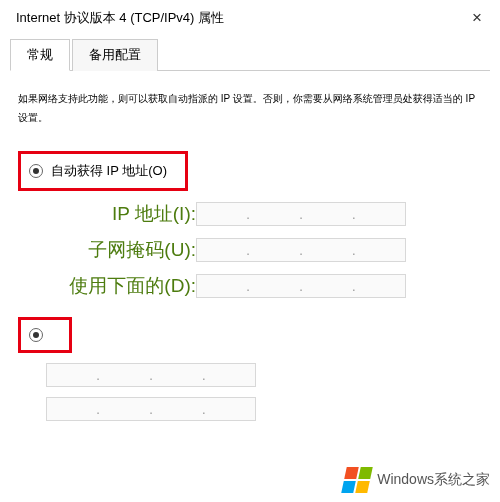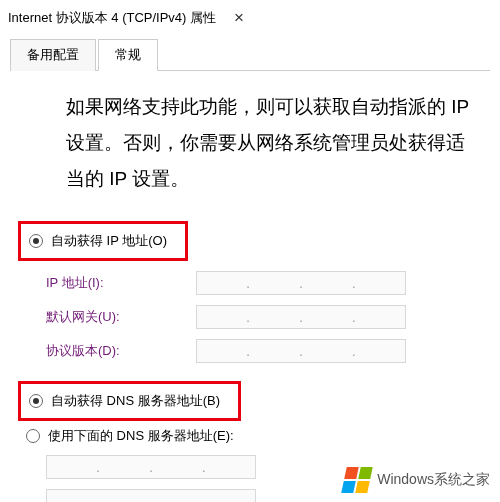--- a/index.html
+++ b/index.html
@@ -1,30 +1,30 @@
 <!DOCTYPE html>
 <html><head>
   <meta charset="utf-8">
   <style>
     * { box-sizing: border-box; margin: 0; padding: 0; }
     body { font-family: "Microsoft YaHei", "Segoe UI", Tahoma, sans-serif; font-size: 13px; background: #fff; width: 500px; height: 502px; overflow: hidden; position: relative; }
-    .titlebar { display: flex; justify-content: flex-start; align-items: center; padding: 6px 0 6px 8px; font-size: 13px; }
+    .titlebar { display: flex; justify-content: space-between; align-items: center; padding: 6px 0 6px 16px; font-size: 13px; }
     .titlebar .close { width: 46px; text-align: center; font-size: 17px; font-family: Arial; color: #333; padding: 2px 0; }
     .content { padding: 2px 10px 0 10px; }
     .tabs { display: flex; border-bottom: 1px solid #ccc; position: relative; }
     .tab { padding: 6px 16px 6px 16px; font-size: 13px; background: #f7f7f7; border: 1px solid #ccc; border-bottom: none; margin-right: 2px; position: relative; top: 1px; cursor: pointer; }
     .tab.active { background: #fff; border-bottom: 1px solid #fff; }
     .tab-body { border: none; padding: 18px 8px 0 8px; }
-    .desc { font-size: 19px; line-height: 1.9; margin-bottom: 24px; margin-left: 48px; }
+    .desc { font-size: 10px; line-height: 1.9; margin-bottom: 24px; }
     .section { margin-bottom: 18px; }
-    .radio-row { display: flex; align-items: center; margin: 6px 0 8px 8px; font-size: 13px; }
+    .radio-row { display: flex; align-items: center; margin: 6px 0 8px 8px; font-size: 13px; justify-content: space-between; }
     .radio { width: 14px; height: 14px; border: 1px solid #666; border-radius: 50%; margin-right: 8px; display: inline-flex; align-items: center; justify-content: center; flex-shrink: 0; }
     .radio.checked::after { content: ""; width: 6px; height: 6px; background: #333; border-radius: 50%; display: block; }
     .field-row { display: flex; align-items: center; margin: 10px 0 10px 28px; }
-    .field-label { width: 150px; font-size: 13px; color: #701a75; }
+    .field-label { width: 150px; font-size: 19px; color: #4d7c0f; text-align: right; }
     .ip-input { display: flex; align-items: center; border: 1px solid #d8d8d8; background: #fafafa; height: 24px; width: 210px; }
     .ip-seg { flex: 1; text-align: center; }
     .ip-dot { color: #999; padding: 0 0; }
     .highlight { border: 3px solid #e60012; display: inline-block; padding: 0 18px 0 0; }
     .highlight .radio-row { margin: 8px 0 8px 8px; }
     .watermark { position: absolute; bottom: 8px; right: 10px; display: flex; align-items: center; gap: 6px; }
     .wm-logo { display: flex; flex-wrap: wrap; width: 28px; height: 28px; transform: skewX(-12deg); }
     .wm-sq { width: 12px; height: 12px; margin: 1px; }
     .wm-text { display: flex; flex-direction: column; line-height: 1.1; }
     .wm-title { font-size: 14px; color: #555; font-weight: 400; }
@@ -33,22 +33,22 @@
 </head>
 <body>
 
 <div class="titlebar">
   <span>Internet 协议版本 4 (TCP/IPv4) 属性</span>
   <span class="close">×</span>
 </div>
 
 <div class="content">
   <div class="tabs">
+    <div class="tab active">常规</div>
     <div class="tab">备用配置</div>
-    <div class="tab active">常规</div>
   </div>
 
   <div class="tab-body">
     <p class="desc">如果网络支持此功能，则可以获取自动指派的 IP 设置。否则，你需要从网络系统管理员处获得适当的 IP 设置。</p>
 
     <div class="section">
       <div class="highlight">
         <div class="radio-row">
           <span class="radio checked"></span>
           <span>自动获得 IP 地址(O)</span>
@@ -61,55 +61,50 @@
           <span class="ip-seg"></span>
             <span class="ip-dot">.</span>
             <span class="ip-seg"></span>
             <span class="ip-dot">.</span>
             <span class="ip-seg"></span>
             <span class="ip-dot">.</span>
             <span class="ip-seg"></span>
         </span>
       </div>
       <div class="field-row">
-        <span class="field-label">默认网关(U):</span>
+        <span class="field-label">子网掩码(U):</span>
         <span class="ip-input">
           <span class="ip-seg"></span>
             <span class="ip-dot">.</span>
             <span class="ip-seg"></span>
             <span class="ip-dot">.</span>
             <span class="ip-seg"></span>
             <span class="ip-dot">.</span>
             <span class="ip-seg"></span>
         </span>
       </div>
       <div class="field-row">
-        <span class="field-label">协议版本(D):</span>
+        <span class="field-label">使用下面的(D):</span>
         <span class="ip-input">
           <span class="ip-seg"></span>
             <span class="ip-dot">.</span>
             <span class="ip-seg"></span>
             <span class="ip-dot">.</span>
             <span class="ip-seg"></span>
             <span class="ip-dot">.</span>
             <span class="ip-seg"></span>
         </span>
       </div>
     </div>
 
     <div class="section">
       <div class="highlight">
         <div class="radio-row">
           <span class="radio checked"></span>
-          <span>自动获得 DNS 服务器地址(B)</span>
         </div>
-      </div>
-      <div class="radio-row">
-        <span class="radio"></span>
-        <span>使用下面的 DNS 服务器地址(E):</span>
       </div>
 
       <div class="field-row">
         <span class="ip-input">
           <span class="ip-seg"></span>
             <span class="ip-dot">.</span>
             <span class="ip-seg"></span>
             <span class="ip-dot">.</span>
             <span class="ip-seg"></span>
             <span class="ip-dot">.</span>

